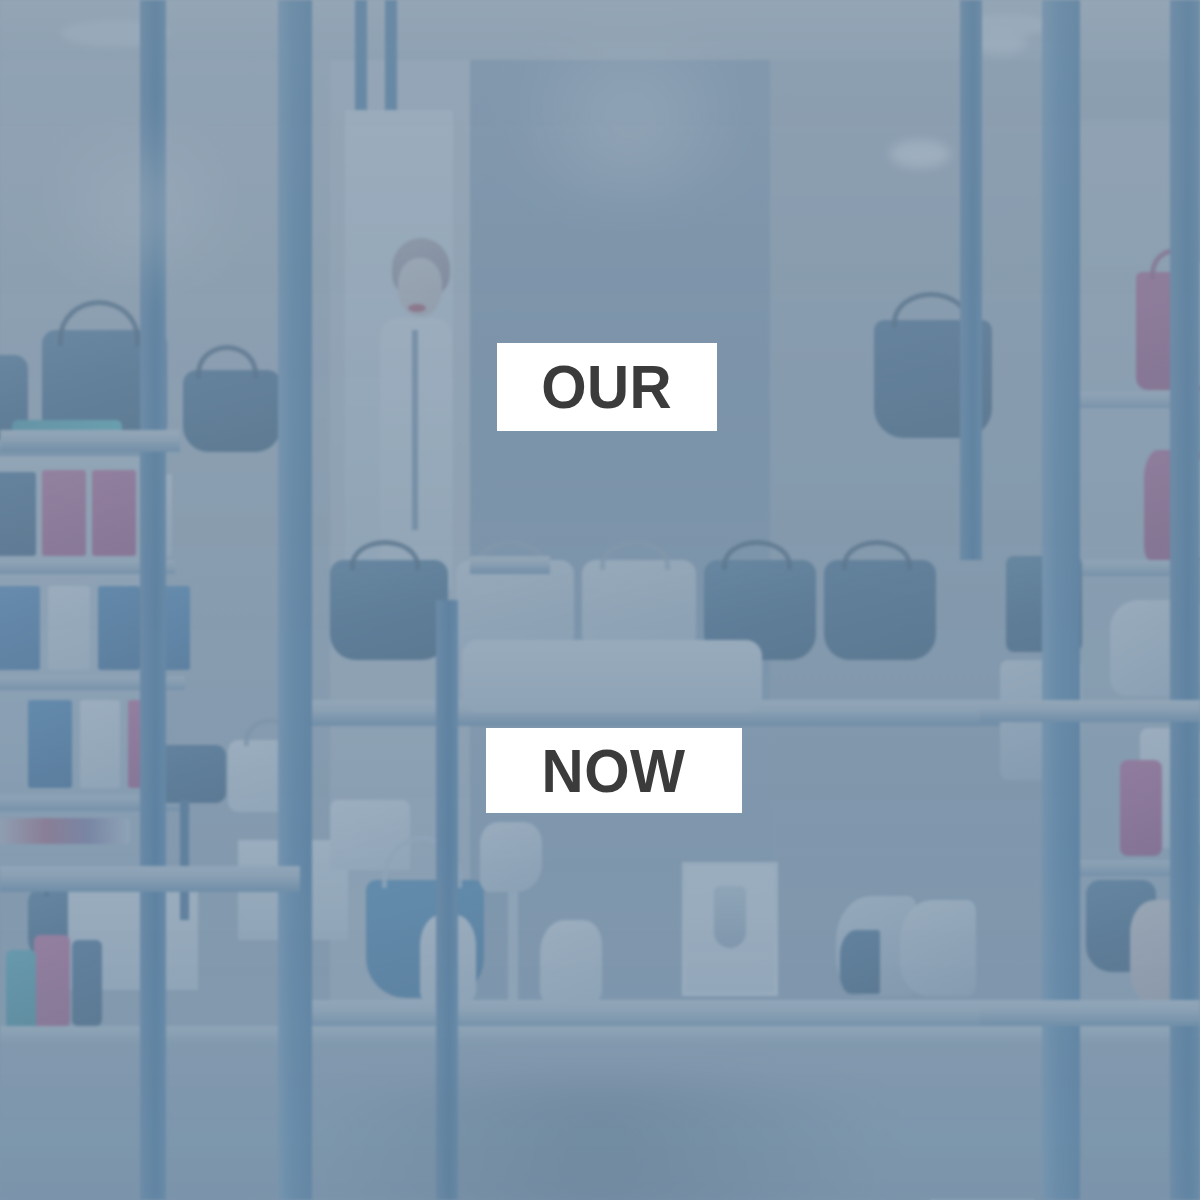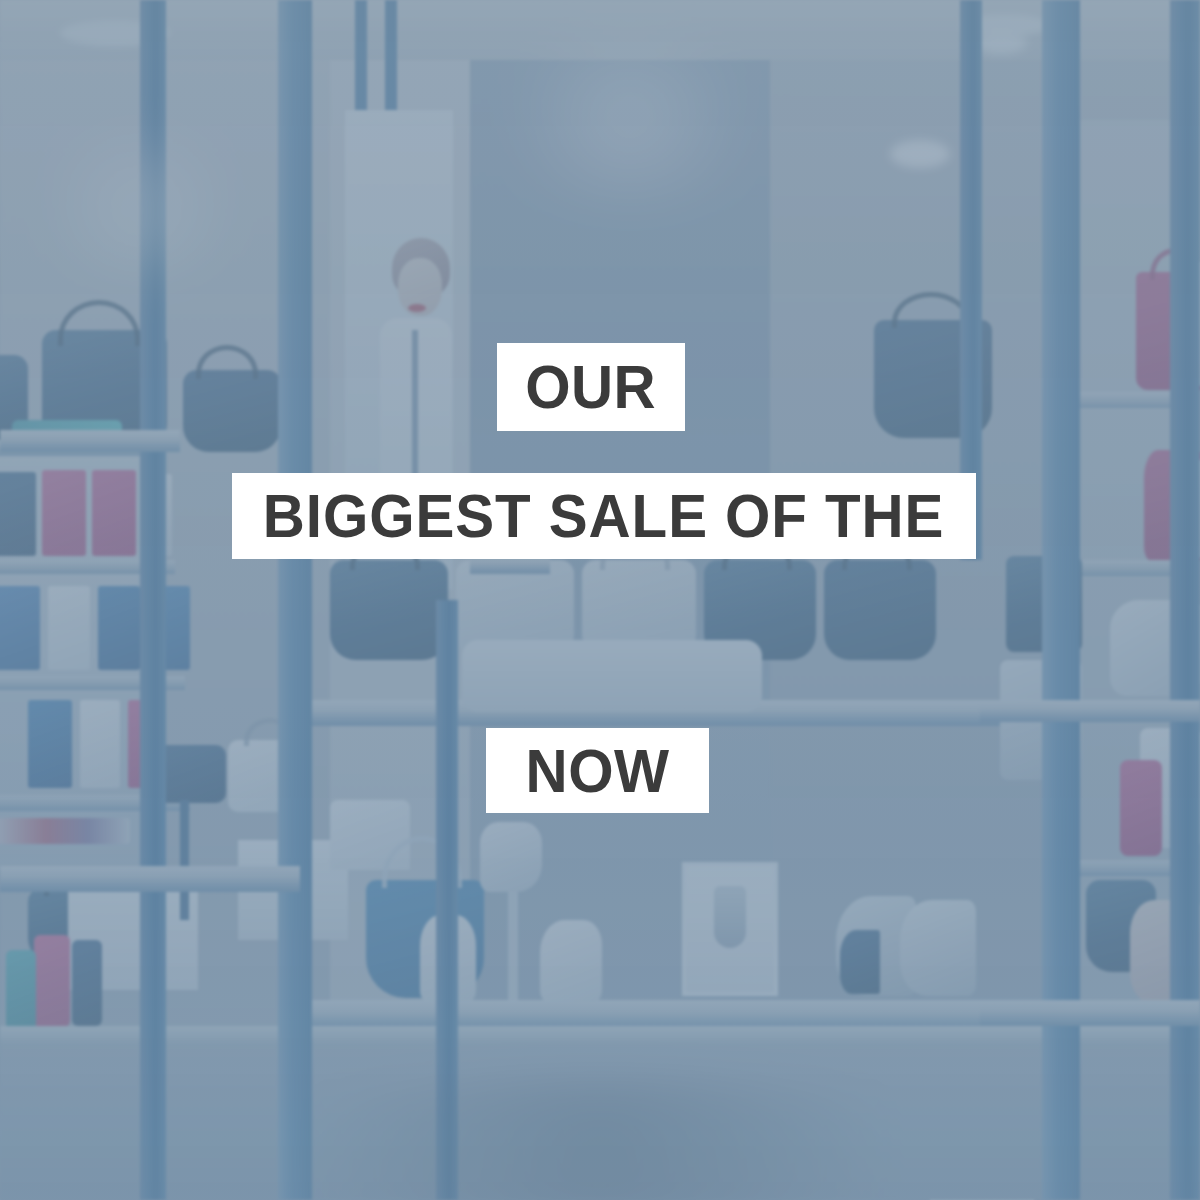--- a/index.html
+++ b/index.html
@@ -92,24 +92,24 @@
     position:absolute;
     background:#ffffff;
     display:flex; align-items:center; justify-content:center;
     color:#3b3b3b;
     font-family:"Liberation Sans", sans-serif;
     font-weight:bold;
     letter-spacing:.5px;
     white-space:nowrap;
     line-height:1;
   }
-  #line-1 { left:497px;  top:343px; width:188px; height:88px;  font-size:62px;text-align:right; }
+  #line-1 { left:497px;  top:343px; width:220px; height:88px;  font-size:62px;text-align:right; }
   #line-2 { left:232px;  top:473px; width:744px; height:86px;  font-size:62px; letter-spacing:1px; }
   #line-3 { left:196px;  top:598px; width:810px; height:88px;  font-size:62px; letter-spacing:1px; }
-  #line-4 { left:486px;  top:728px; width:223px; height:85px;  font-size:62px; }
+  #line-4 { left:486px;  top:728px; width:256px; height:85px;  font-size:62px; }
 
   
   .line > span { display:inline-block; transform:scaleX(.94); transform-origin:center; }
 </style>
 </head>
 <body>
 
 <div id="banner">
 
   <div id="photo">
@@ -255,21 +255,18 @@
     </div>
 
     <div id="tint"></div>
     <div id="tint2"></div>
   </div>
 
   <div id="headline">
     <div id="line-1" class="line">
       <span>OUR</span>
     </div>
-    <div id="line-2" class="line">
-      <span>BIGGEST SALE OF THE</span>
-    </div>
     <div id="line-4" class="line">
       <span>NOW</span>
     </div>
   </div>
 
 </div>
 
 </body></html>

